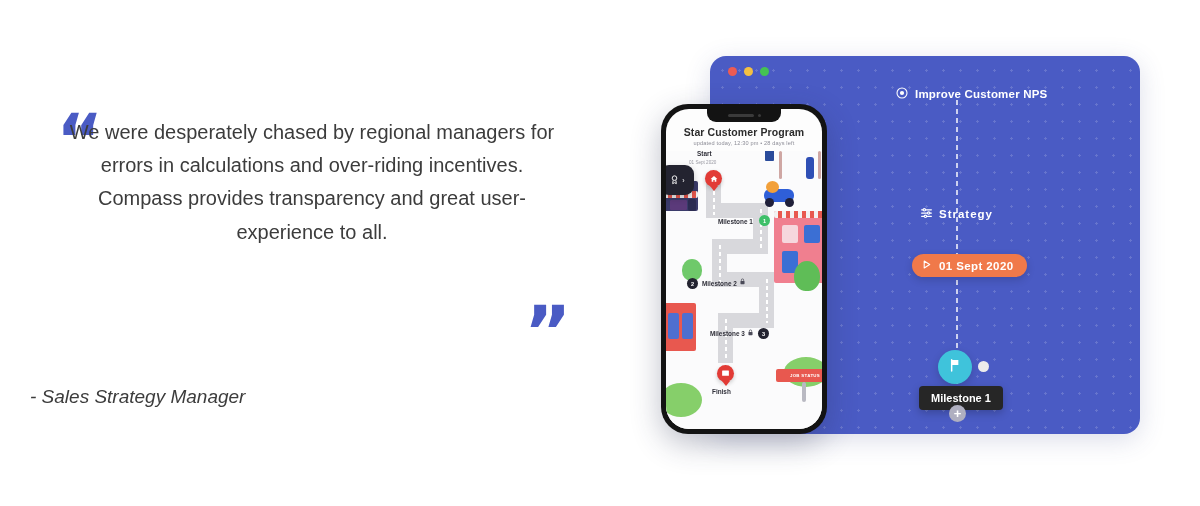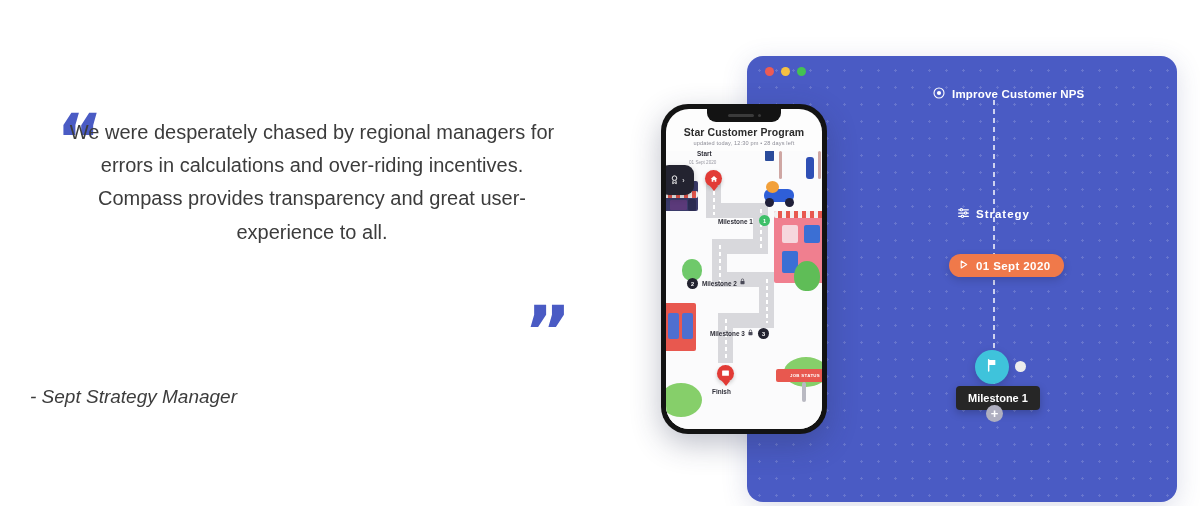--- a/index.html
+++ b/index.html
@@ -27,21 +27,21 @@
     text-align:center;color:#3c3c3c;
     font-size:20px;line-height:1.66;font-weight:400;
   }
   .quote-attrib{
     position:absolute;left:30px;top:386px;
     font-style:italic;font-size:19px;color:#3c3c3c;
   }
 
   
   .blue-panel{
-    position:absolute;left:747px;top:56px;width:430px;height:446px;
+    position:absolute;left:710px;top:56px;width:430px;height:378px;
     background:#4A5BC4;border-radius:16px;overflow:hidden;
     box-shadow:0 6px 26px rgba(60,70,140,.18);
   }
   .dotgrid{
     position:absolute;inset:0;
     background-image:radial-gradient(circle, rgba(255,255,255,.16) 1px, transparent 1.2px);
     background-size:17px 17px;background-position:4px 6px;
   }
   .win-dots{position:absolute;left:18px;top:11px;display:flex;gap:7px;}
   .win-dots i{width:9px;height:9px;border-radius:50%;display:block;}
@@ -172,21 +172,21 @@
 </style>
 </head>
 <body>
 
 <div class="stage">
 
   <div class="quote-panel">
     <div class="quote-mark qm-open">“</div>
     <div class="quote-text">We were desperately chased by regional managers for errors in calculations and over-riding incentives. Compass provides transparency and great user-experience to all.</div>
     <div class="quote-mark qm-close">”</div>
-    <div class="quote-attrib">- Sept Strategy Manager</div>
+    <div class="quote-attrib">- Sales Strategy Manager</div>
   </div>
 
   <div class="blue-panel">
     <div class="dotgrid"></div>
 
     <div class="win-dots">
       <i class="wd-red"></i>
       <i class="wd-yel"></i>
       <i class="wd-grn"></i>
     </div>

